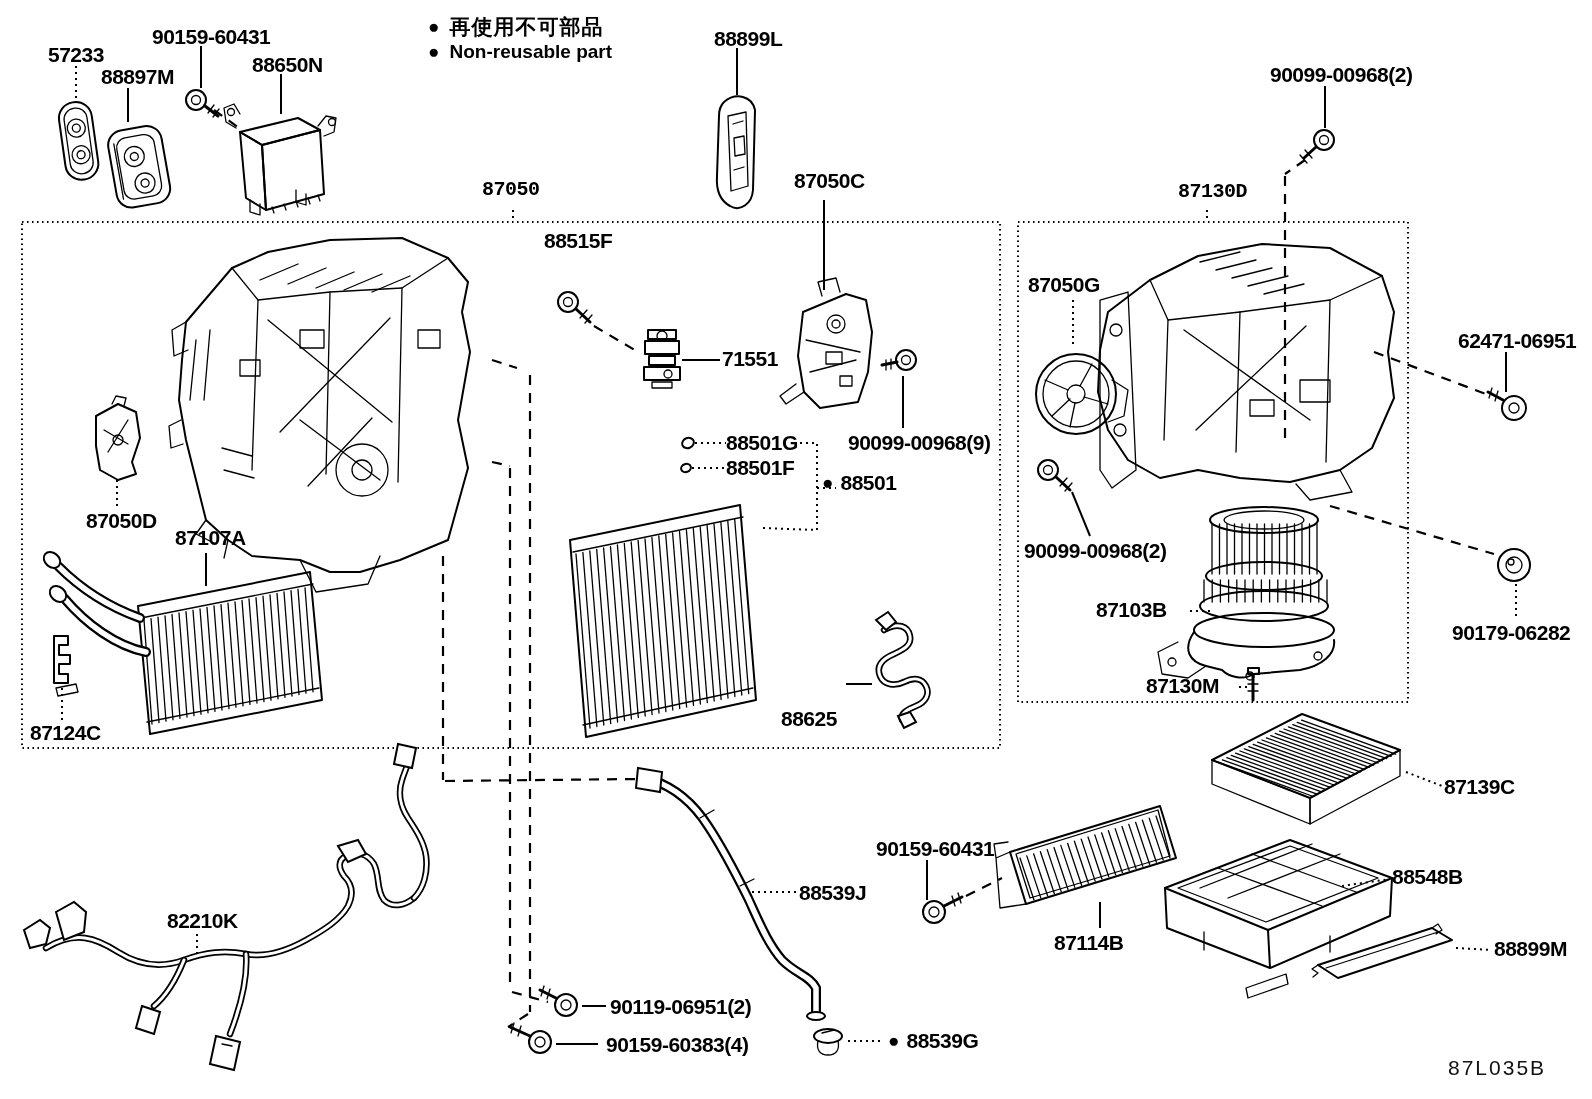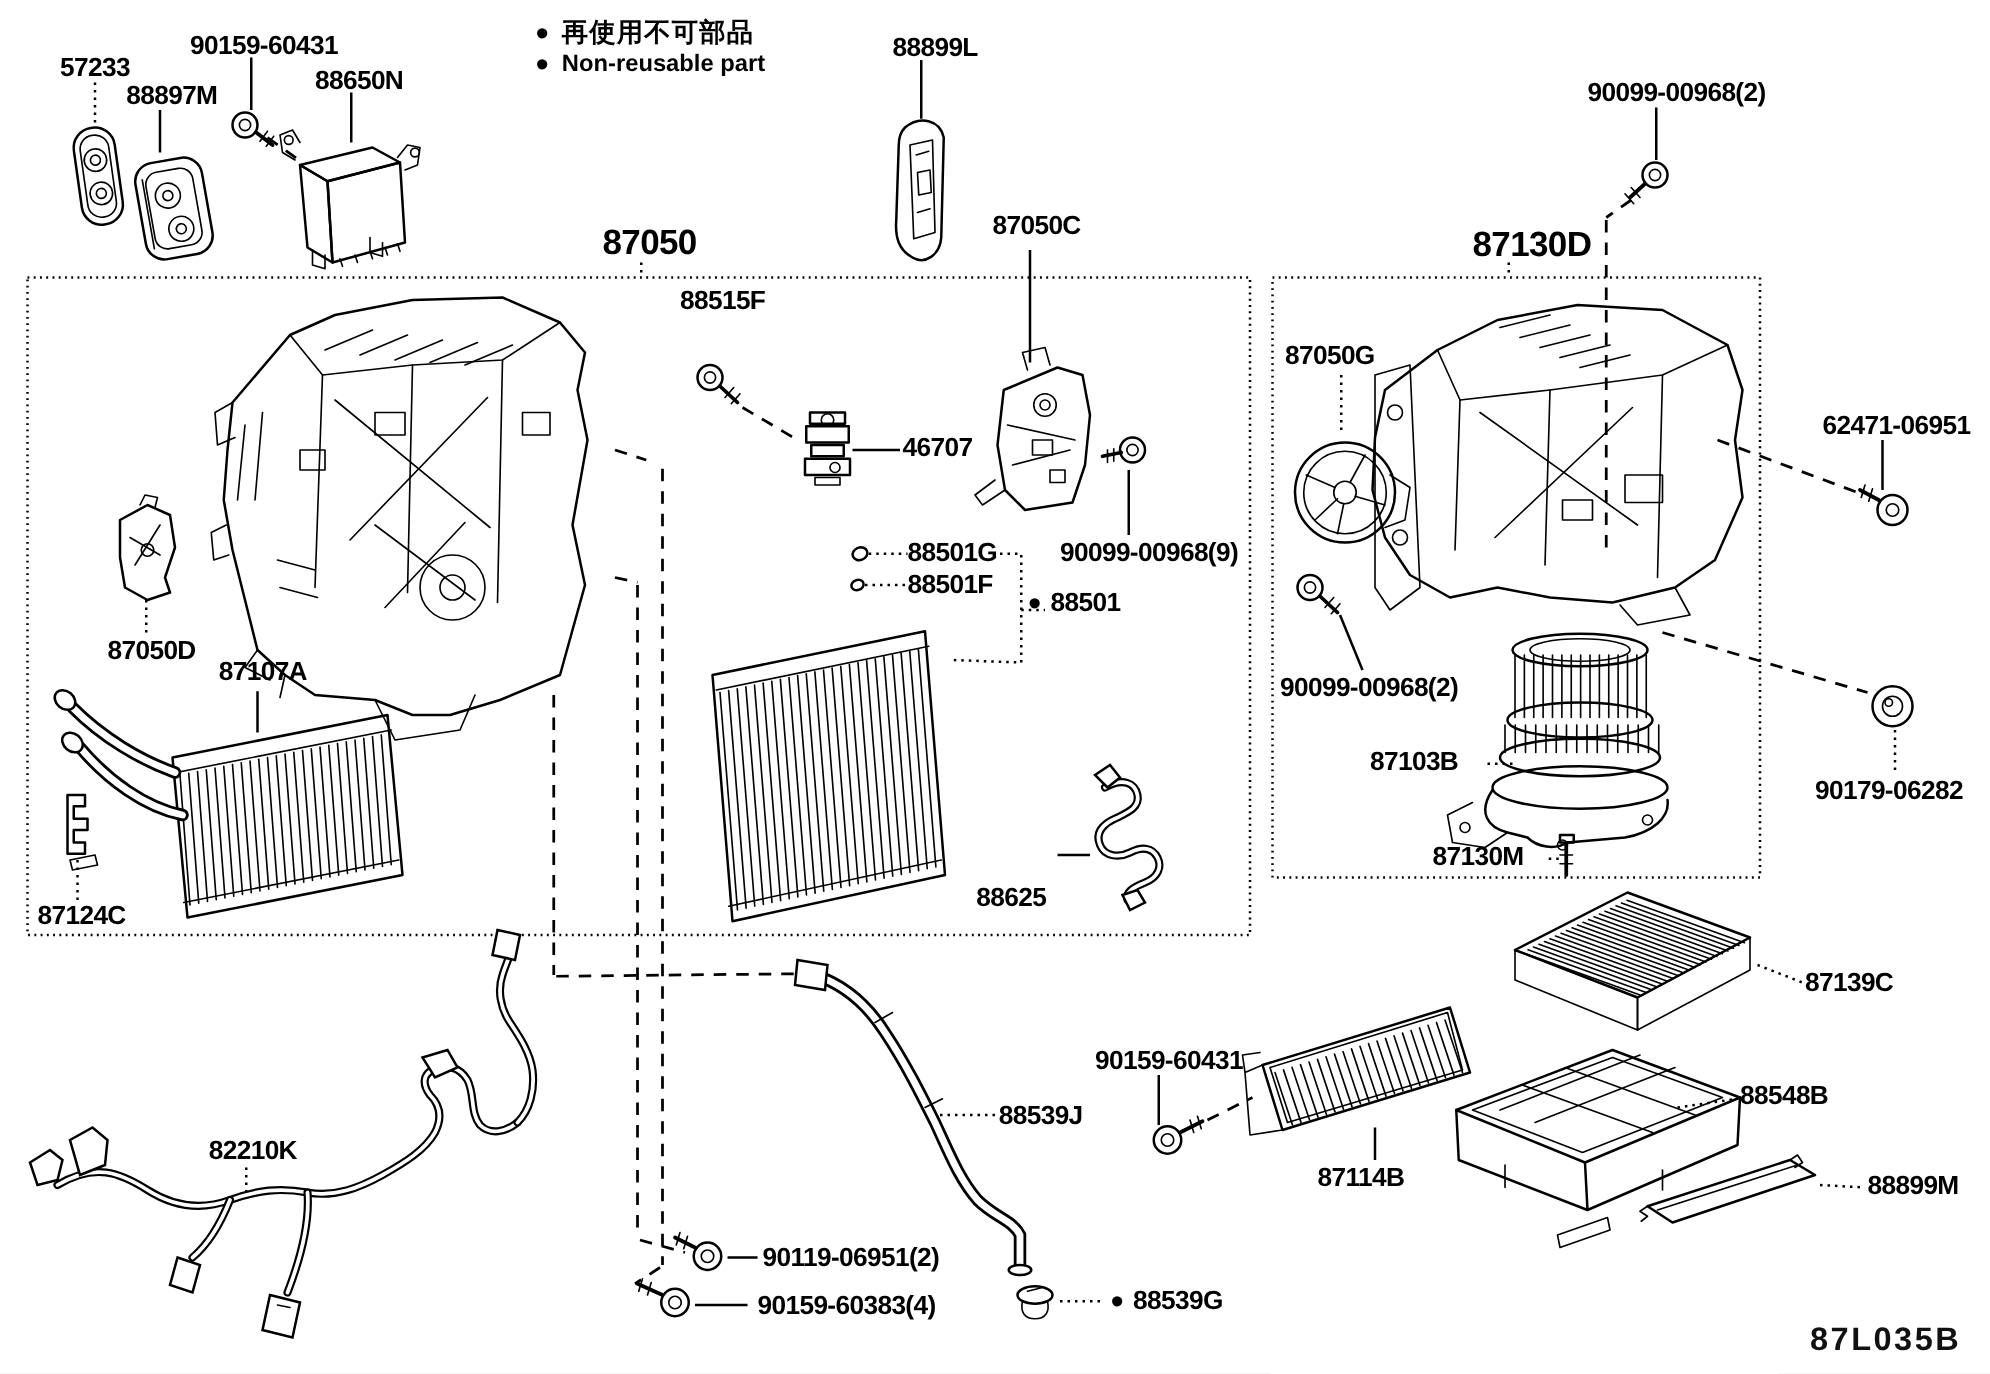--- a/index.html
+++ b/index.html
@@ -14,27 +14,27 @@
   .wirein{stroke:#fff;fill:none;stroke-width:3;stroke-linecap:round;}
   .hose{stroke:#000;fill:none;stroke-width:10;stroke-linecap:round;}
   .hosein{stroke:#fff;fill:none;stroke-width:5.5;stroke-linecap:round;}
   .dot-border{stroke:#000;fill:none;stroke-width:2;stroke-dasharray:1.5 3.5;}
   .leader{stroke:#000;fill:none;stroke-width:2;}
   .leader-dot{stroke:#000;fill:none;stroke-width:2;stroke-dasharray:2 4;}
   .dash{stroke:#000;fill:none;stroke-width:2.2;stroke-dasharray:10 8;}
   .whitefill{fill:#fff;stroke:#000;stroke-width:2;}
   .plabel{position:absolute;font-weight:bold;font-size:21px;line-height:1;color:#000;
           letter-spacing:-0.5px;white-space:nowrap;display:flex;align-items:center;gap:7px;}
-  .plabel--big{font-size:28px;}
+  .plabel--big{font-size:20px;font-family:Liberation Mono, monospace;}
   .blt{font-size:19px;letter-spacing:0;}
   .legend-jp{position:absolute;font-weight:bold;font-size:21px;line-height:1;letter-spacing:1px;
              display:flex;align-items:center;gap:10px;white-space:nowrap;}
   .legend-en{position:absolute;font-weight:bold;font-size:19px;line-height:1;
              display:flex;align-items:center;gap:10px;white-space:nowrap;}
-  .code{position:absolute;font-size:26px;font-weight:bold;letter-spacing:2px;color:#111;}
+  .code{position:absolute;font-size:21px;font-weight:normal;letter-spacing:2px;color:#111;}
 </style>
 </head>
 <body>
 
 <div id="stage">
 
 <svg id="art" width="1592" height="1099" viewBox="0 0 1592 1099">
 
   <rect class="dot-border" x="22" y="222" width="978" height="526"></rect>
   <rect class="dot-border" x="1018" y="222" width="390" height="480"></rect>
@@ -560,21 +560,21 @@
       <span>87130D</span>
     </div>
 
 <div class="plabel" style="left:544px;top:230px">
       <span>88515F</span>
     </div>
 <div class="plabel" style="left:794px;top:170px">
       <span>87050C</span>
     </div>
 <div class="plabel" style="left:722px;top:348px">
-      <span>46707</span>
+      <span>71551</span>
     </div>
 <div class="plabel" style="left:848px;top:432px">
       <span>90099-00968(9)</span>
     </div>
 <div class="plabel" style="left:726px;top:432px">
       <span>88501G</span>
     </div>
 <div class="plabel" style="left:726px;top:457px">
       <span>88501F</span>
     </div>

